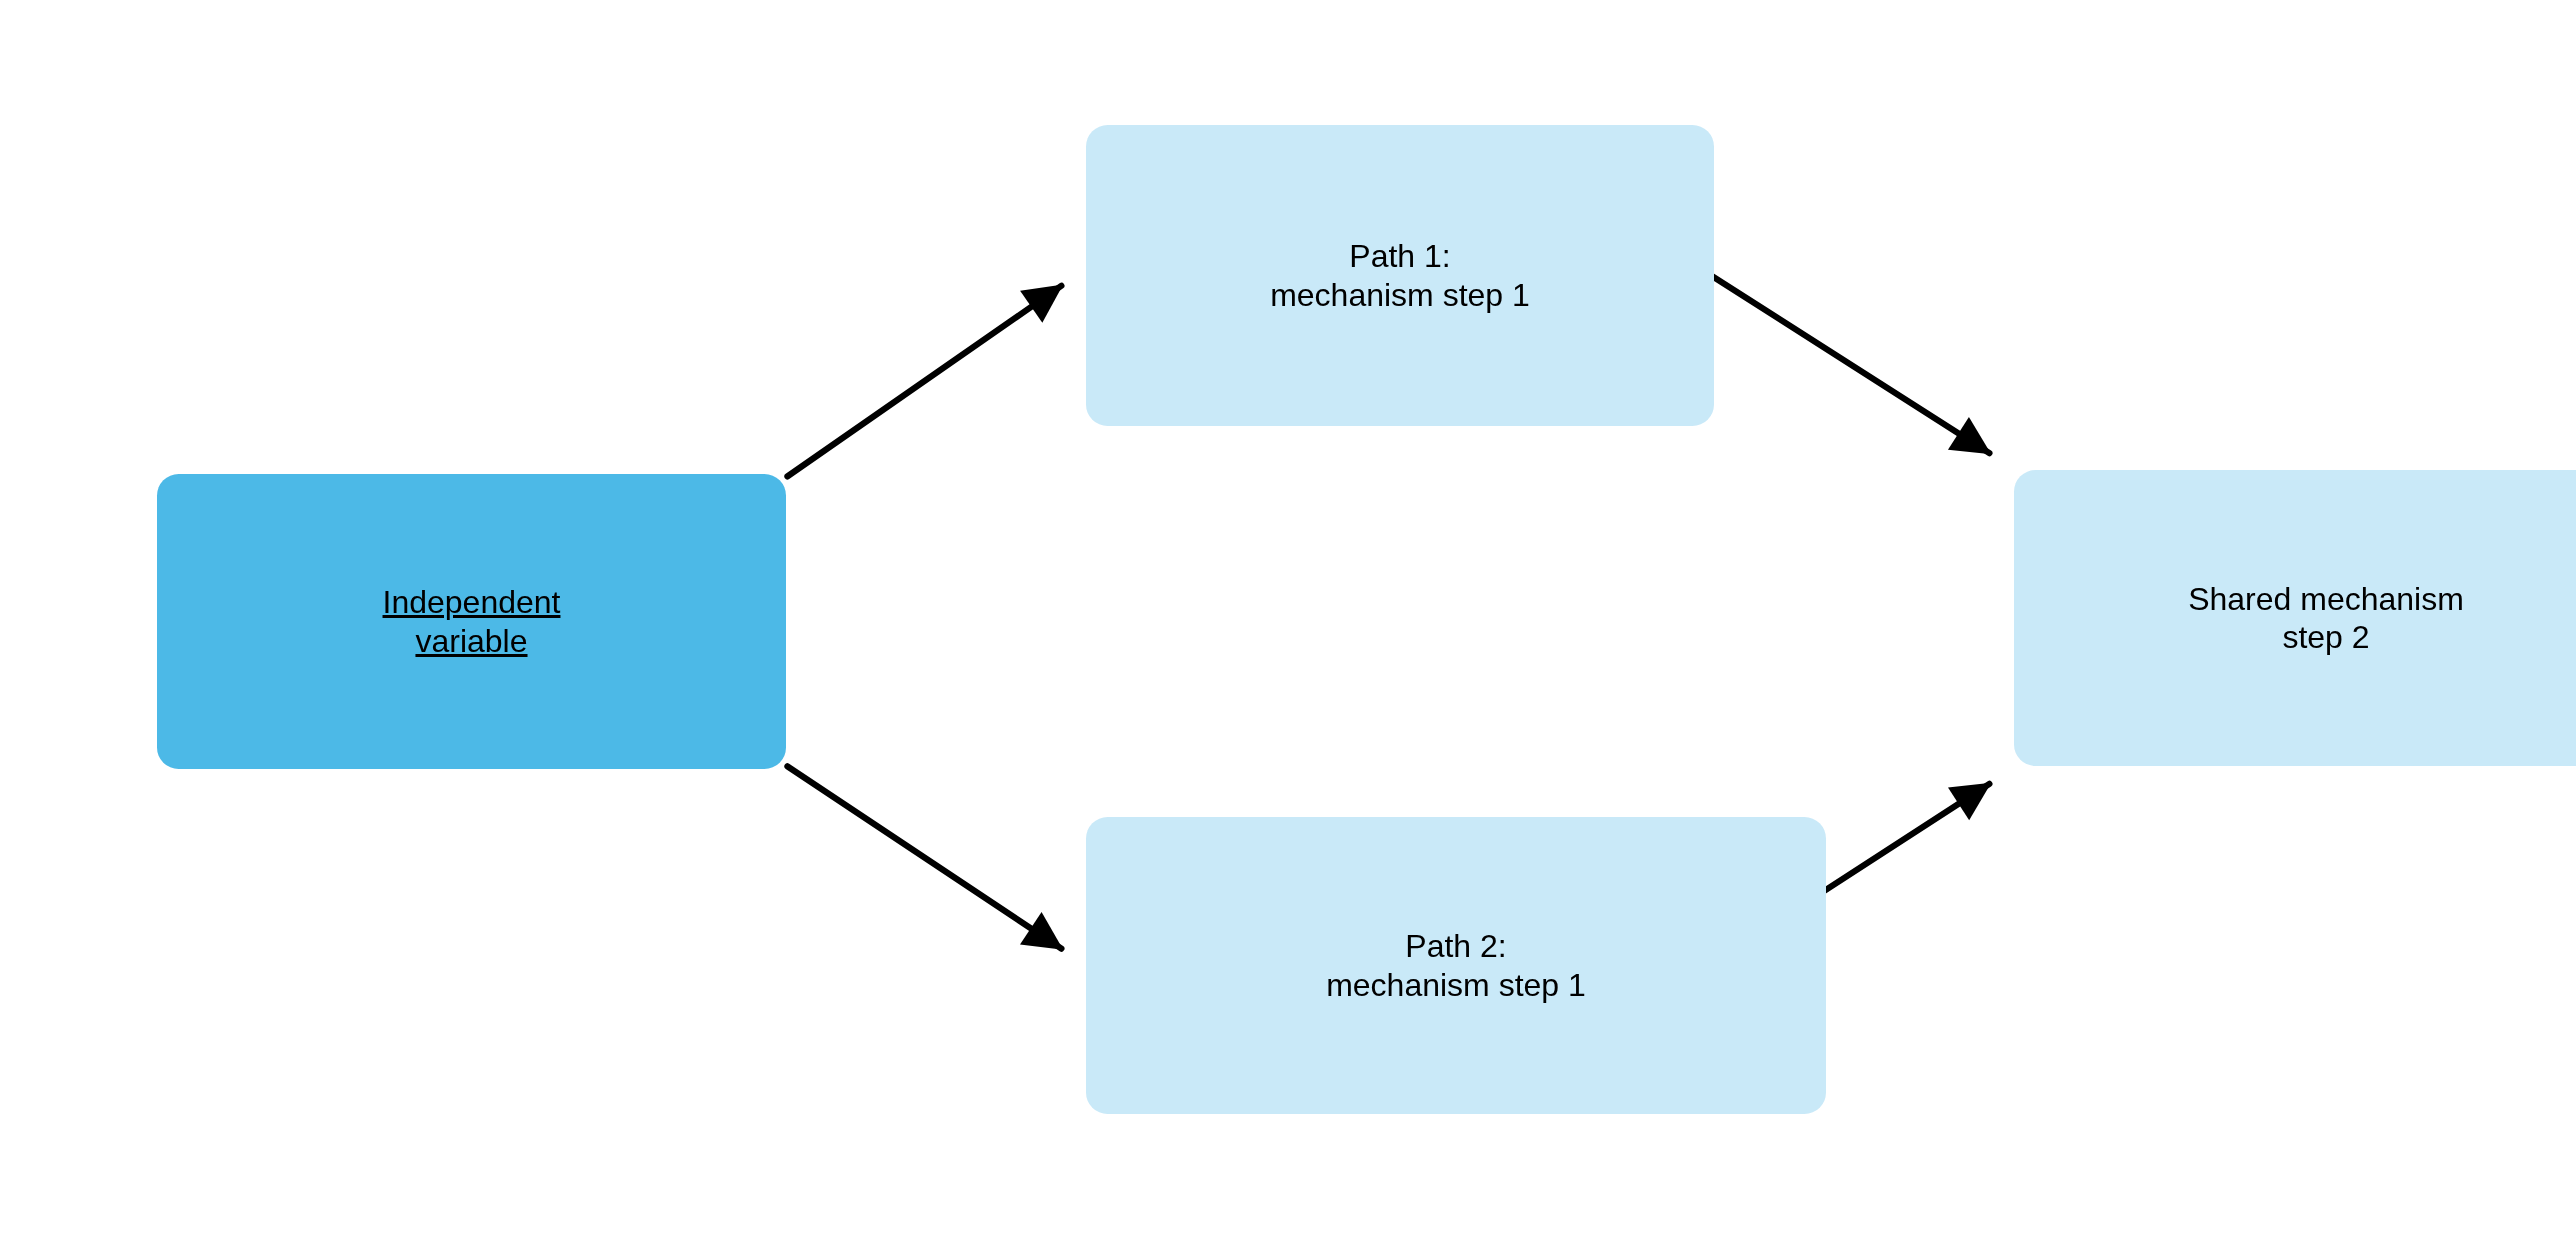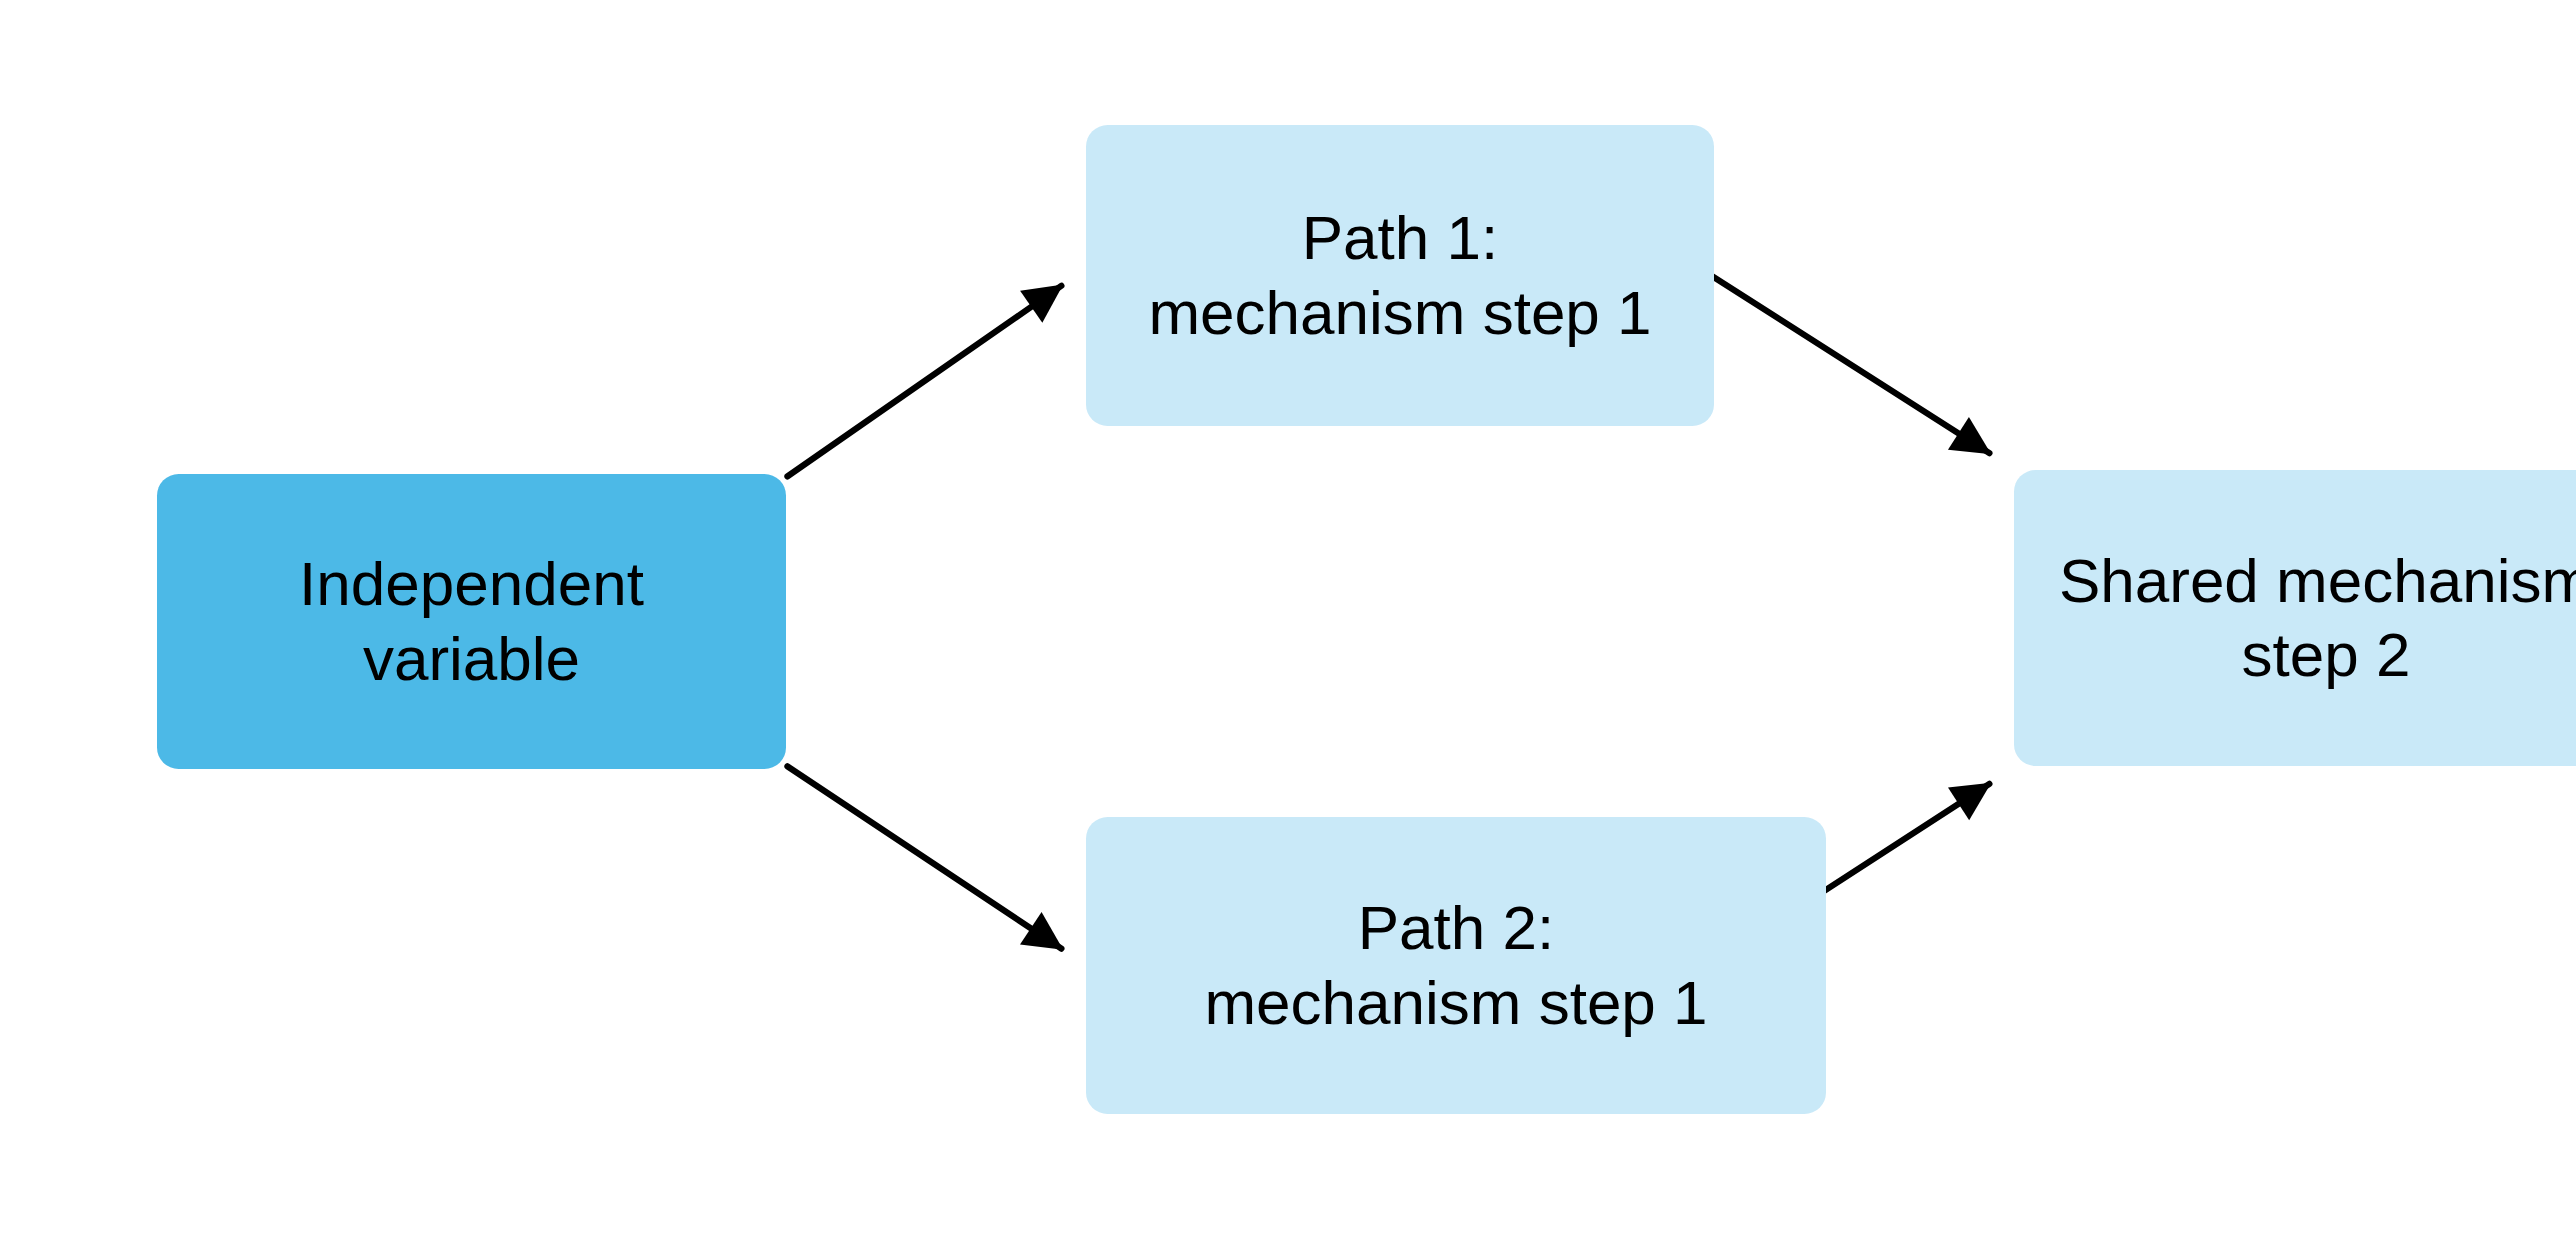--- a/index.html
+++ b/index.html
@@ -23,27 +23,27 @@
     height: 1236px;
     display: block;
   }
   .node {
     position: absolute;
     border-radius: 21.6px;
     display: flex;
     align-items: center;
     justify-content: center;
     text-align: center;
-    font-size: 62px;
+    font-size: 32px;
     line-height: 1.2;
     color: #000000;
     white-space: pre-line;
   }
   
-  .node-independent { left: 157px;  top: 474px;  width: 629px; height: 295px; }
+  .node-independent { left: 157px;  top: 474px;  width: 629px; height: 295px; text-decoration: underline; }
   .node-path1       { left: 1086px; top: 125px;  width: 628px; height: 301px; }
   .node-path2       { left: 1086px; top: 817px; width: 740px; height: 297px; }
   .node-shared      { left: 2014px; top: 470px;  width: 624px; height: 296px; }
   .edge {
     stroke-width: 12px;
     stroke-linecap: round;
   }
 </style>
 </head>
 <body>

